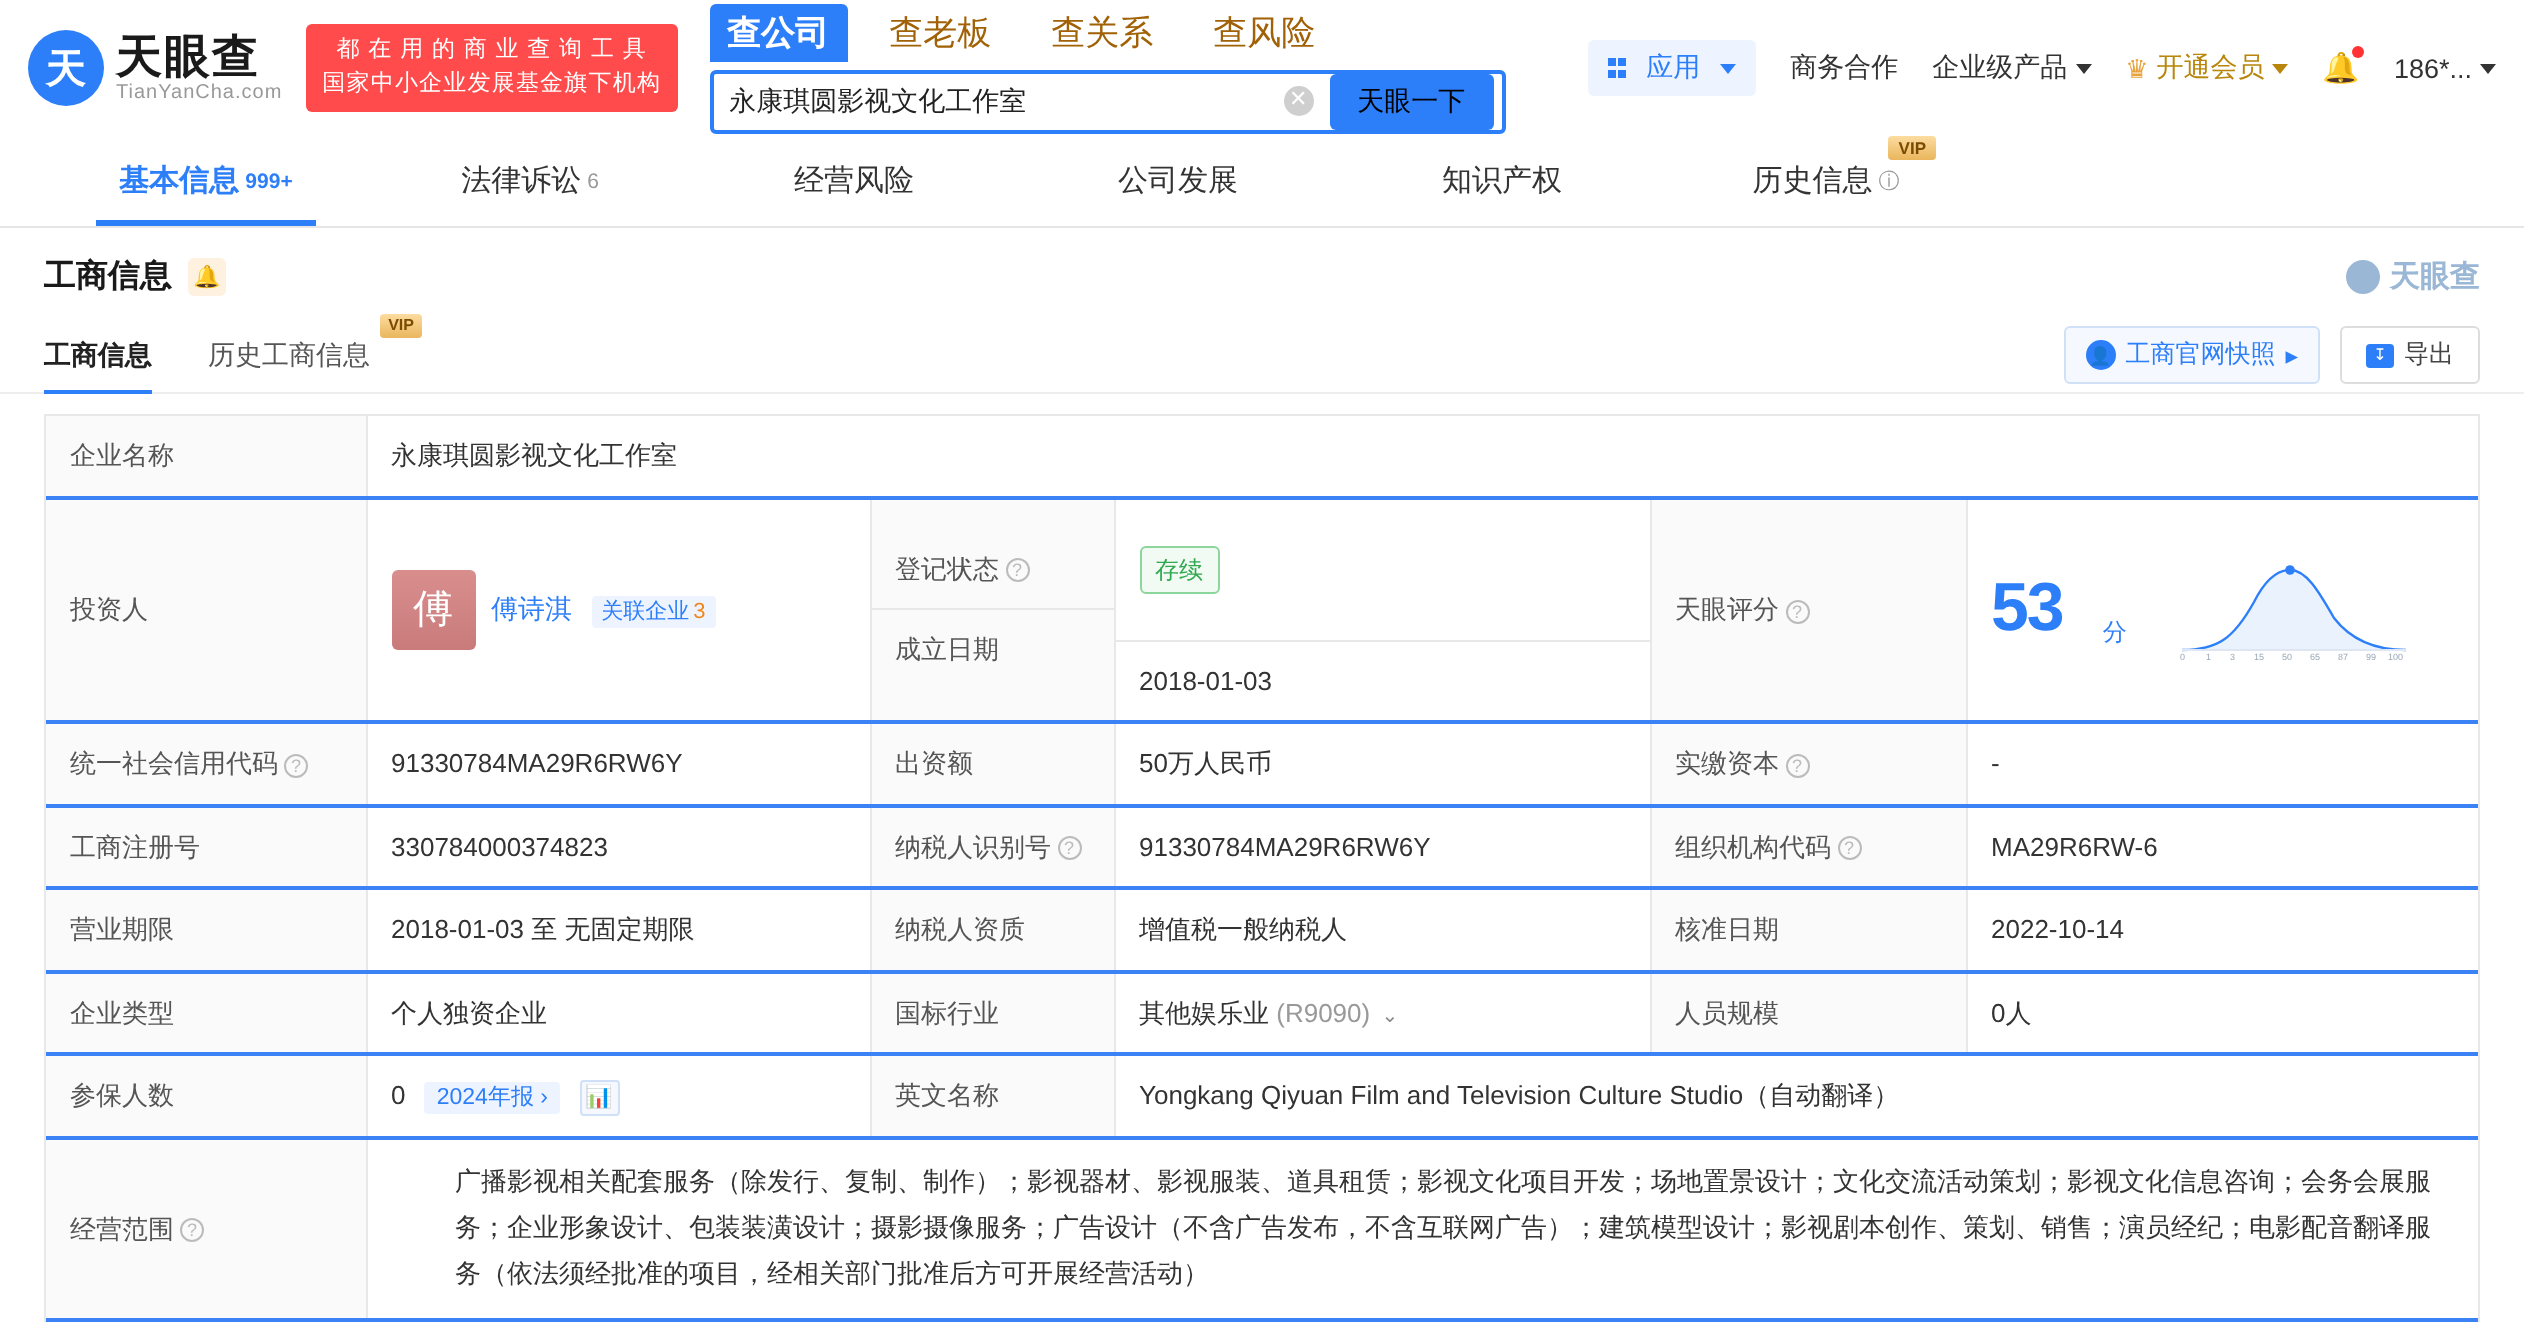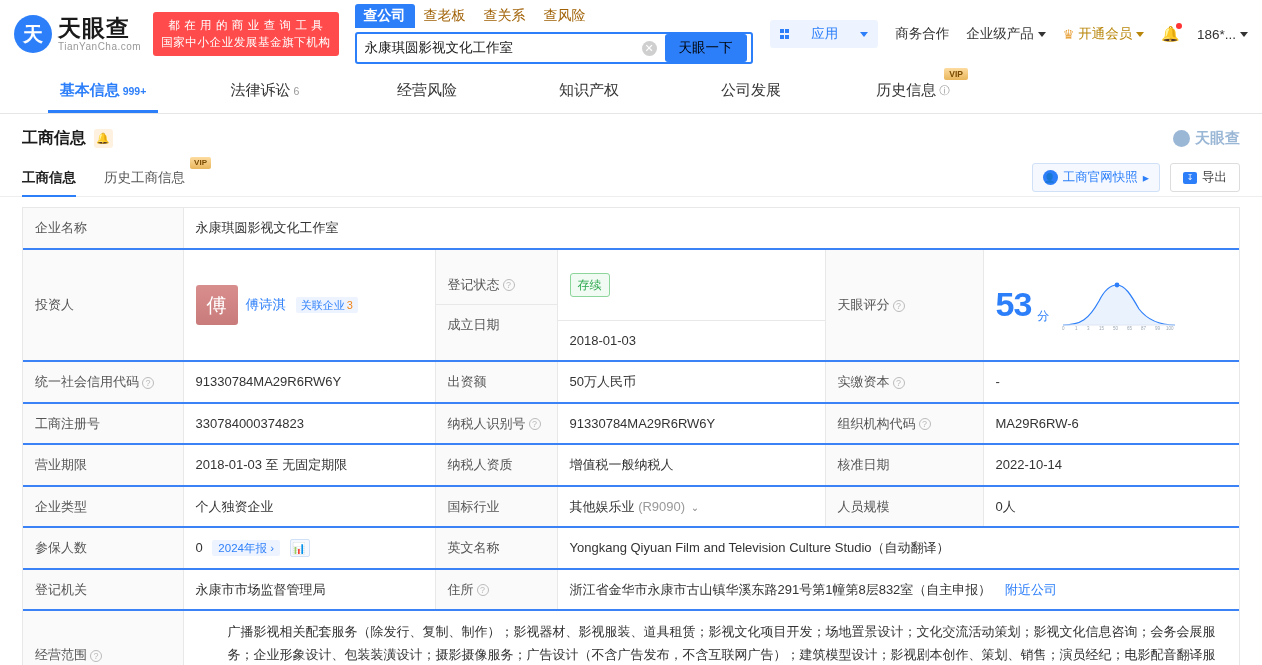--- a/index.html
+++ b/index.html
@@ -35,21 +35,21 @@
     background: #ff4b4b;
     color: #fff;
     font-size: 11.5px;
     line-height: 17px;
     padding: 5px 8px;
     border-radius: 3px;
     letter-spacing: .6px;
     text-align: center;
   }
   .search-area { margin-left: 16px; width: 398px; position: relative; }
-  .search-tabs { display: flex; gap: 0; font-size: 14px; margin-bottom: 4px; }
+  .search-tabs { display: flex; gap: 12px; font-size: 17px; margin-bottom: 4px; }
   .search-tab {
     padding: 3px 9px;
     color: #a16207;
     cursor: pointer;
     border-radius: 3px 3px 0 0;
   }
   .search-tab.active { background: #2d7ff9; color: #fff; font-weight: bold; }
   .search-box {
     display: flex; align-items: center;
     border: 2px solid #2d7ff9;
@@ -75,21 +75,21 @@
   .search-btn {
     background: #2d7ff9; color: #000000;
     height: 28px; line-height: 28px;
     padding: 0 14px; font-size: 13.5px;
     border-radius: 3px; margin-right: 4px;
     cursor: pointer;
     text-align: right;
   }
   .nav-right { margin-left: auto; display: flex; align-items: center; gap: 17px; font-size: 13.5px; color: #333; }
   .app-btn {
-    display: flex; align-items: center; gap: 22px;
+    display: flex; align-items: center; gap: 10px;
     background: #eef4ff; color: #2d7ff9;
     padding: 5px 10px; border-radius: 3px;
     cursor: pointer;
   }
   .grid-icon { display: inline-grid; grid-template-columns: 1fr 1fr; gap: 1.5px; }
   .grid-icon i { width: 4px; height: 4px; background: #2d7ff9; display: block; }
   .caret { border-left: 4px solid transparent; border-right: 4px solid transparent; border-top: 5px solid currentColor; display: inline-block; }
   .nav-item { display: flex; align-items: center; gap: 4px; cursor: pointer; color: #333; }
   .vip-btn { color: #b8860b; display: flex; align-items: center; gap: 4px; cursor: pointer; }
   .crown { color: #e8a33d; font-size: 13px; }
@@ -207,21 +207,21 @@
   .inv-name { color: #2d7ff9; font-size: 13.5px; cursor: pointer; }
   .rel-tag {
     background: #eef4ff; color: #2d7ff9; font-size: 11px;
     padding: 2px 5px; border-radius: 2px; margin-left: 6px; cursor: pointer;
   }
   .rel-tag .n { color: #f08519; margin-left: 2px; }
   .status-badge {
     display: inline-block; border: 1px solid #8cd69b; color: #2fa84f;
     background: #f1fbf3; font-size: 12px; padding: 2px 7px; border-radius: 3px;
   }
-  .score-cell { display: flex; align-items: center; gap: 6px; }
+  .score-cell { display: flex; align-items: center; gap: 20px; }
   .score-num { font-size: 34px; color: #2d7ff9; font-weight: bold; letter-spacing: -1px; }
   .score-unit { font-size: 12px; color: #2d7ff9; align-self: flex-end; margin-bottom: 6px; }
   .sparkline { margin-left: 4px; }
   .year-tag {
     background: #eef4ff; color: #2d7ff9; font-size: 11.5px;
     padding: 2px 6px; border-radius: 2px; margin-left: 6px; cursor: pointer;
   }
   .chart-btn {
     display: inline-flex; align-items: center; justify-content: center;
     width: 20px; height: 18px; border: 1px solid #cfe0f7; border-radius: 2px;
@@ -300,24 +300,24 @@
     <span class="sup">999+</span>
   </div>
   <div class="mtab">
     <span>法律诉讼</span>
     <span class="sup">6</span>
   </div>
   <div class="mtab">
     <span>经营风险</span>
   </div>
   <div class="mtab">
+    <span>公司发展</span>
+  </div>
+  <div class="mtab">
     <span>知识产权</span>
-  </div>
-  <div class="mtab">
-    <span>公司发展</span>
   </div>
   <div class="mtab">
     <span class="vip-badge">VIP</span>
     <span>历史信息</span>
     <span class="sup">ⓘ</span>
   </div>
 </div>
 
 <div class="section-head">
   <div class="section-title">工商信息</div>
@@ -475,31 +475,20 @@
         <td class="lbl">参保人数</td>
         <td>
           <span>0</span>
           <span class="year-tag">2024年报 ›</span>
           <span class="chart-btn">📊</span>
         </td>
         <td class="lbl narrow">英文名称</td>
         <td colspan="3">Yongkang Qiyuan Film and Television Culture Studio（自动翻译）</td>
       </tr>
 
-      <tr>
-        <td class="lbl">登记机关</td>
-        <td>永康市市场监督管理局</td>
-        <td class="lbl narrow">
-          <span>住所</span><span class="qmark">?</span>
-        </td>
-        <td colspan="3">
-          <span>浙江省金华市永康市古山镇华溪东路291号第1幢第8层832室（自主申报）</span>
-          <span class="link" style="margin-left:10px">附近公司</span>
-        </td>
-      </tr>
 
       <tr>
         <td class="lbl">
           <span>经营范围</span><span class="qmark">?</span>
         </td>
         <td colspan="5" class="scope-text">广播影视相关配套服务（除发行、复制、制作）；影视器材、影视服装、道具租赁；影视文化项目开发；场地置景设计；文化交流活动策划；影视文化信息咨询；会务会展服务；企业形象设计、包装装潢设计；摄影摄像服务；广告设计（不含广告发布，不含互联网广告）；建筑模型设计；影视剧本创作、策划、销售；演员经纪；电影配音翻译服务（依法须经批准的项目，经相关部门批准后方可开展经营活动）</td>
       </tr>
     </tbody>
   </table>
 </div>

